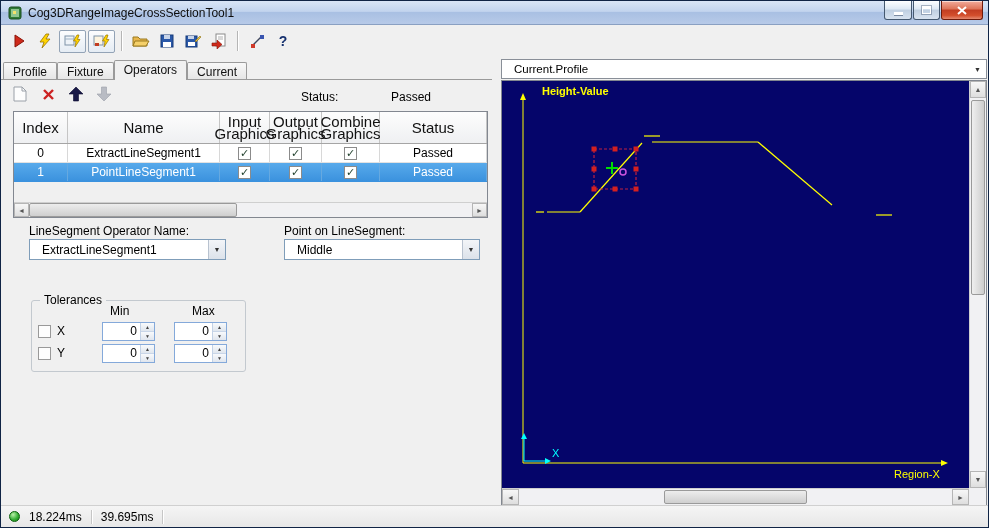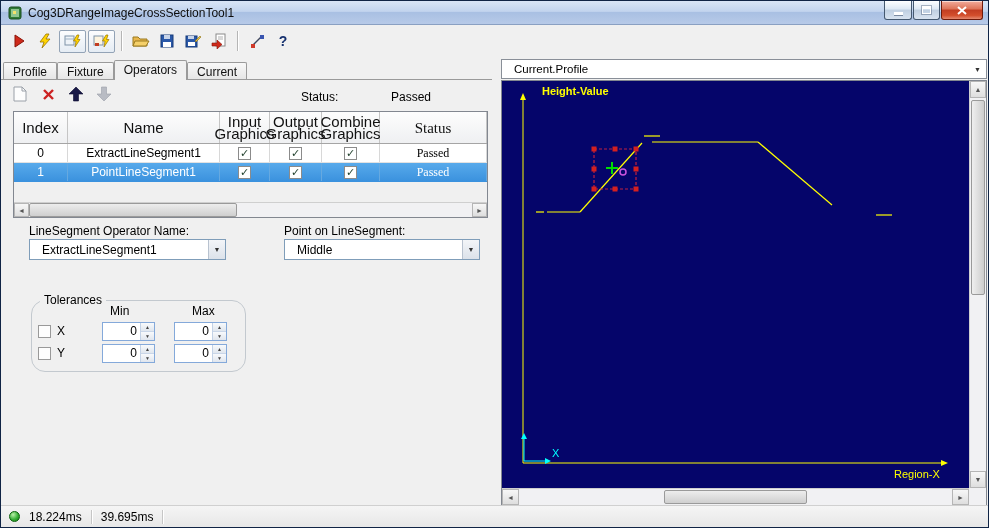--- a/index.html
+++ b/index.html
@@ -40,21 +40,21 @@
   .op-toolbar { position:absolute; left:10px; top:84px; display:flex; gap:10px; align-items:center; }
   .op-btn { width:18px; height:18px; display:flex; align-items:center; justify-content:center; }
   .status-label { position:absolute; left:300px; top:89px; }
   .status-value { position:absolute; left:390px; top:89px; }
 
   
   .op-table { position:absolute; left:12px; top:110px; width:475px; height:107px; border:1px solid #828790; background:#f0f0f0; }
   .thead { display:flex; height:32px; background:linear-gradient(#fdfdfd,#eff0f2); border-bottom:1px solid #a5a5a5; }
   .th { border-right:1px solid #c5c5c5; display:flex; align-items:center; justify-content:center;
     text-align:center; font-size:15px; line-height:12px; color:#111; }
-  .c-index{width:54px;} .c-name{width:152px;} .c-input{width:50px;} .c-output{width:52px;} .c-combine{width:58px;} .c-status{flex:1;font-family:Liberation Serif, serif;}
+  .c-index{width:54px;} .c-name{width:152px;} .c-input{width:50px;} .c-output{width:52px;} .c-combine{width:58px;} .c-status{flex:1;}
   .trow { display:flex; height:19px; background:#fff; border-bottom:1px solid #e2e2e2; }
   .trow.selected { background:linear-gradient(#58aaeb,#3b92de); color:#fff; border-bottom-color:#3b92de; }
   .td { height:100%; border-right:1px solid #d8d8d8; display:flex; align-items:center; justify-content:center; }
   .trow.selected .td { border-right-color:#66a9e0; }
   .chk { width:13px; height:13px; background:#fff; border:1px solid #8b8b8b; font-size:11px; line-height:11px;
     text-align:center; color:#1e3e2a; font-weight:bold; }
   .tol-chk { width:13px; height:13px; background:#fdfdfd; border:1px solid #999; }
 
   
   .hscroll { position:absolute; left:0; right:0; bottom:0; height:15px; background:#f1f1f3; display:flex; border-top:1px solid #cfcfcf; }
@@ -63,21 +63,21 @@
   .hthumb { width:208px; height:100%; background:linear-gradient(#ededed,#cfcfcf); border:1px solid #9a9a9a; border-radius:2px; }
 
   
   .lbl { position:absolute; }
   .combo { position:absolute; height:21px; border:1px solid #7f9db9; background:#fff; display:flex; align-items:center; }
   .combo-text { flex:1; padding-left:12px; white-space:nowrap; overflow:hidden; }
   .combo-btn { width:17px; height:100%; background:linear-gradient(#f3f5f8,#dce2ea); border-left:1px solid #b8c2cf;
     display:flex; align-items:center; justify-content:center; font-size:7px; color:#333; }
 
   
-  .tol-group { position:absolute; left:30px; top:299px; width:215px; height:72px; border:1px solid #c3c9cf; border-radius:14px; }
+  .tol-group { position:absolute; left:30px; top:299px; width:215px; height:72px; border:1px solid #c3c9cf; border-radius:3px; }
   .tol-legend { position:absolute; left:8px; top:-8px; background:#f0f0f0; padding:0 4px; }
   .tol-hdr { position:absolute; top:3px; }
   .tol-row-lbl { position:absolute; }
   .spin { position:absolute; width:53px; height:19px; border:1px solid #84a9da; background:#fff; display:flex; }
   .spin-val { flex:1; text-align:right; padding-right:3px; line-height:17px; }
   .spin-btns { width:14px; display:flex; flex-direction:column; border-left:1px solid #c3d2e6; }
   .spin-b { flex:1; font-size:5px; color:#444; display:flex; align-items:center; justify-content:center;
     background:linear-gradient(#f8fafc,#e0e6ee); }
   .spin-b.up { border-bottom:1px solid #c9d6e8; }
 

